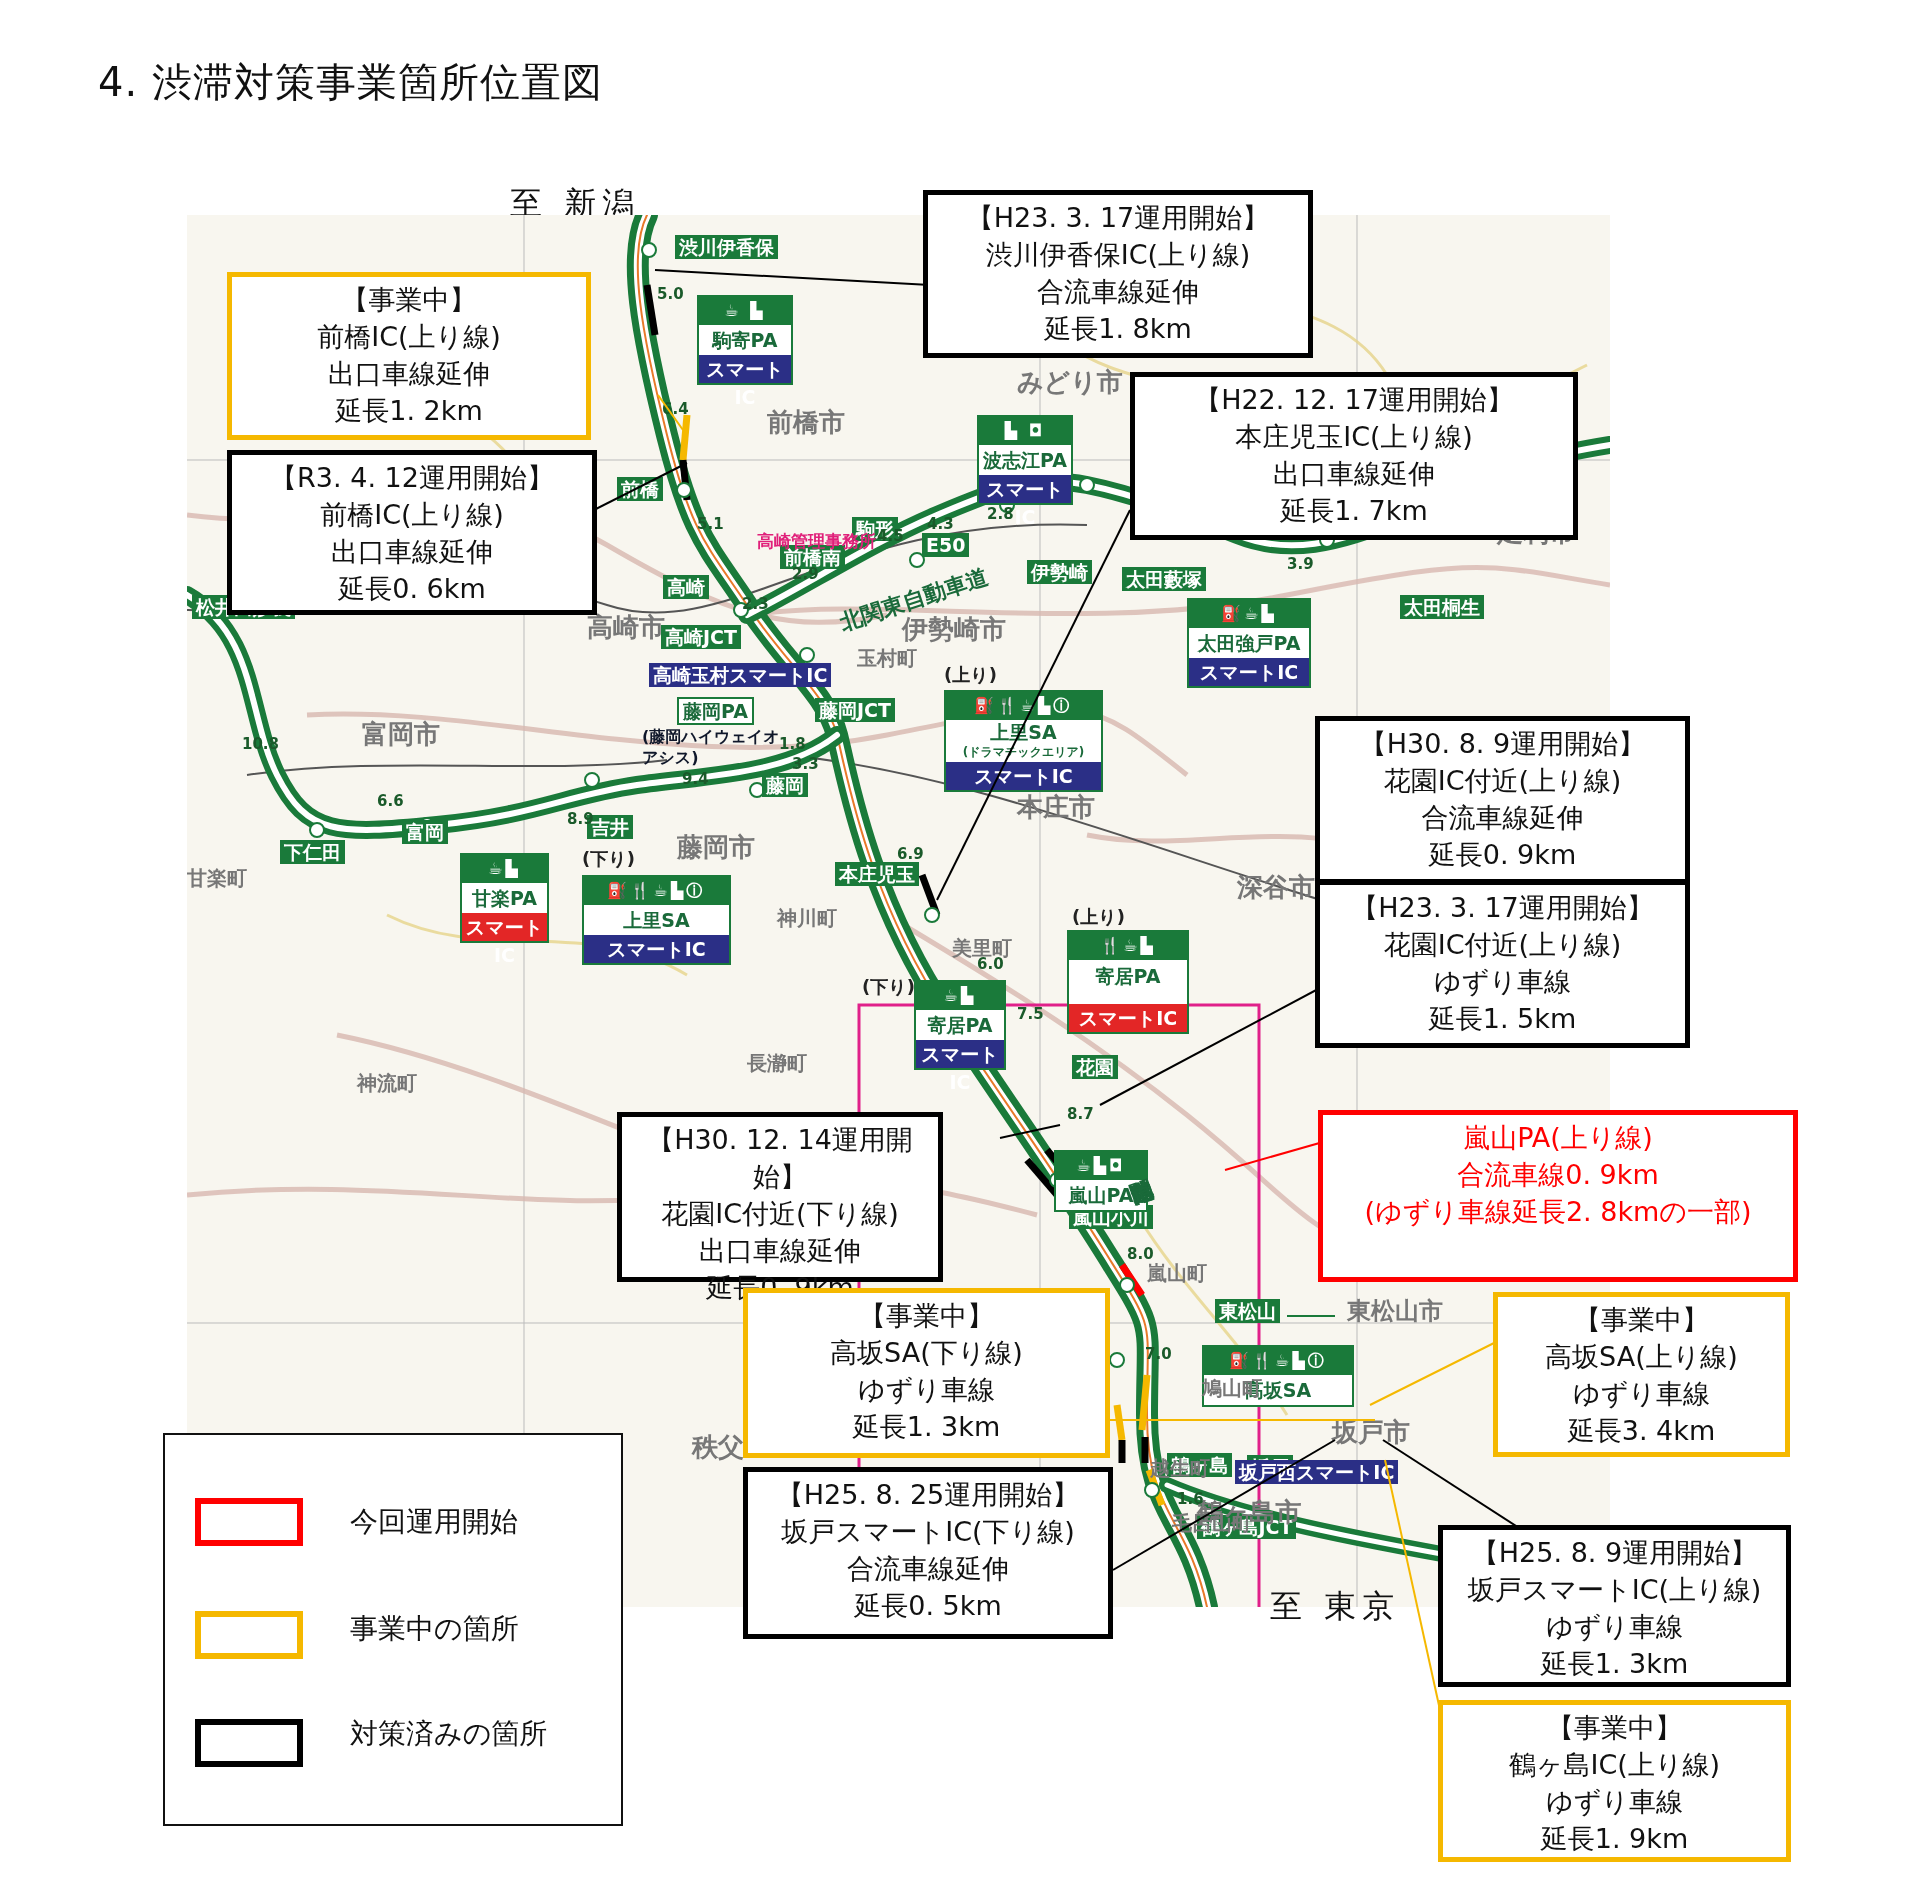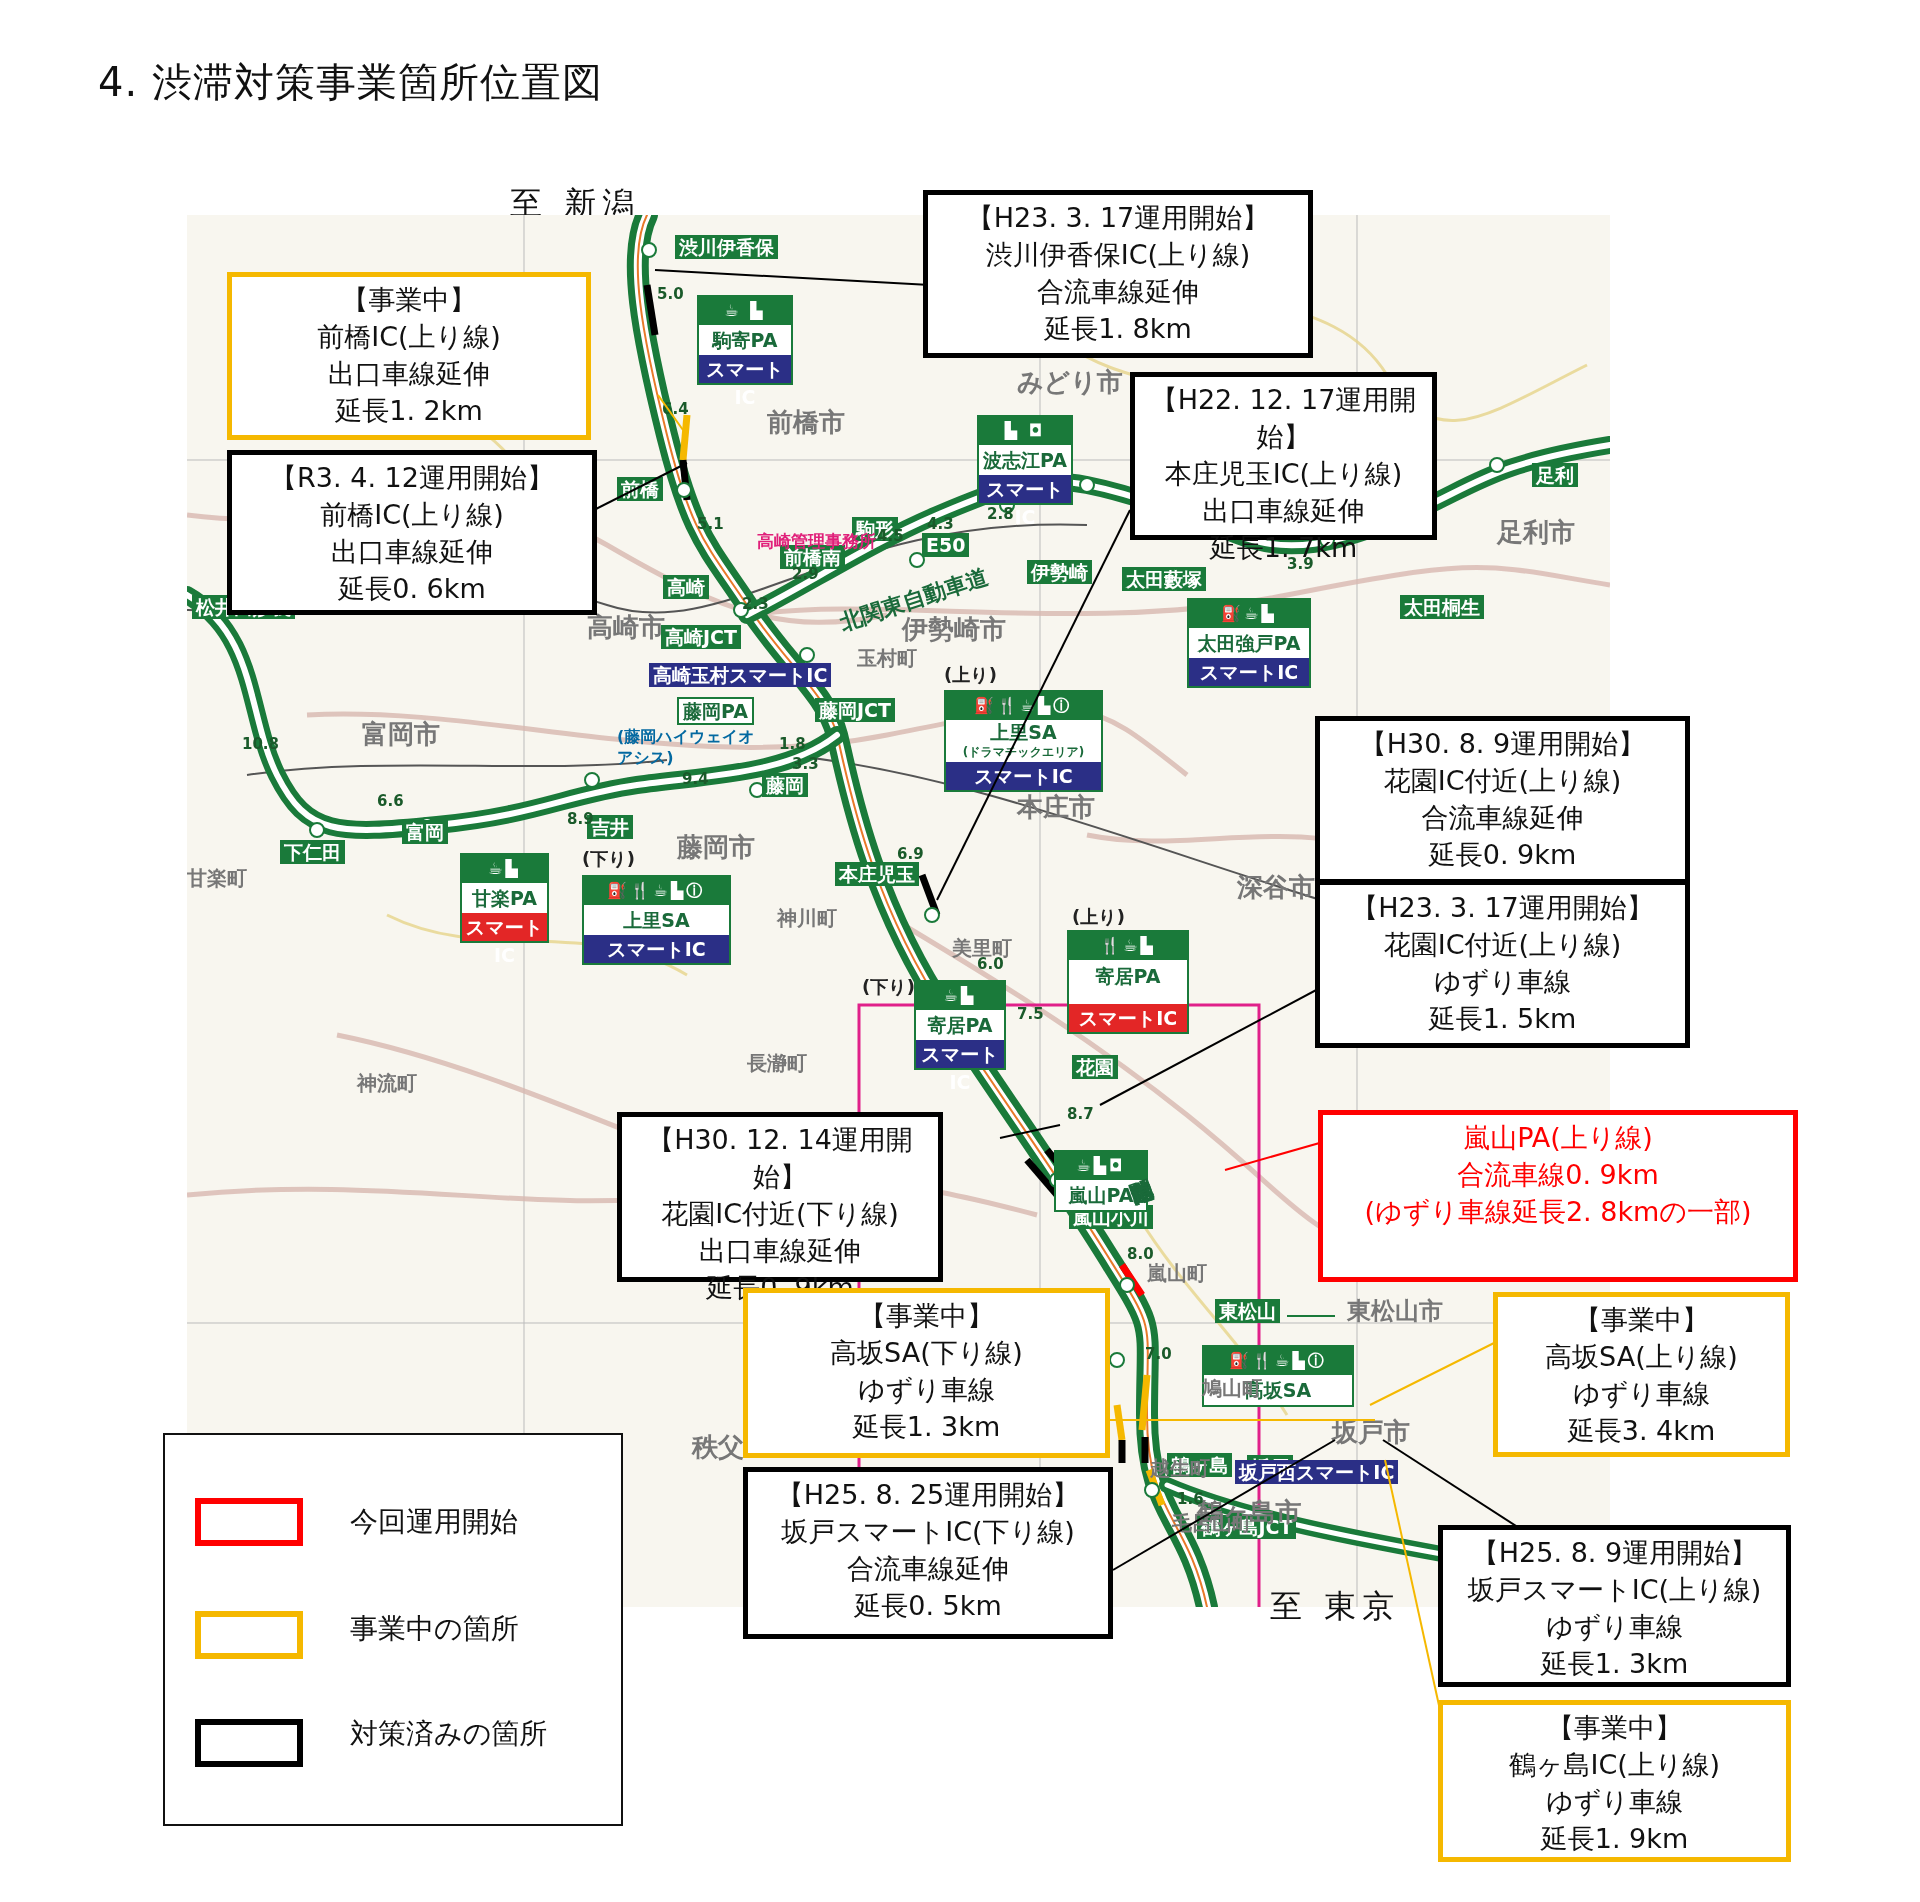--- a/index.html
+++ b/index.html
@@ -162,21 +162,21 @@
     <div class="top">▙ ◘</div>
     <div class="name">波志江PA</div>
     <div class="sic">スマートIC</div>
   </div>
   <div class="facility" style="left:1000px;top:383px;width:120px;">
     <div class="top">⛽☕▙</div>
     <div class="name">太田強戸PA</div>
     <div class="sic">スマートIC</div>
   </div>
   <div class="lbl" style="left:490px;top:482px;border:2px solid #1a7a3a;color:#1a6a3a;background:#fff;">藤岡PA</div>
-  <div class="note" style="left:430px;top:512px;color:#0369a1;font-size:16px;width:150px;">(藤岡ハイウェイオアシス)</div>
+  <div class="note" style="left:455px;top:512px;color:#0f172a;font-size:16px;width:150px;">(藤岡ハイウェイオアシス)</div>
 
   <div class="note" style="left:757px;top:448px;">(上り)</div>
   <div class="facility" style="left:757px;top:475px;width:155px;">
     <div class="top">⛽🍴☕▙ⓘ</div>
     <div class="name" style="height:24px;line-height:24px;">上里SA</div>
     <div style="font-size:12px;color:#1a6a3a;height:18px;">(ドラマチックエリア)</div>
     <div class="sic">スマートIC</div>
   </div>
 
   <div class="note" style="left:395px;top:632px;">(下り)</div>
@@ -300,21 +300,21 @@
   <div>前橋IC(上り線)</div>
   <div>出口車線延伸</div>
   <div>延長0. 6km</div>
 </div>
 <div class="box black" style="left:923px;top:190px;width:390px;height:168px;">
   <div>【H23. 3. 17運用開始】</div>
   <div>渋川伊香保IC(上り線)</div>
   <div>合流車線延伸</div>
   <div>延長1. 8km</div>
 </div>
-<div class="box black" style="left:1130px;top:372px;width:307px;height:168px;">
+<div class="box black" style="left:1130px;top:372px;width:448px;height:168px;">
   <div>【H22. 12. 17運用開始】</div>
   <div>本庄児玉IC(上り線)</div>
   <div>出口車線延伸</div>
   <div>延長1. 7km</div>
 </div>
 <div class="box black" style="left:1315px;top:716px;width:375px;height:168px;">
   <div>【H30. 8. 9運用開始】</div>
   <div>花園IC付近(上り線)</div>
   <div>合流車線延伸</div>
   <div>延長0. 9km</div>

